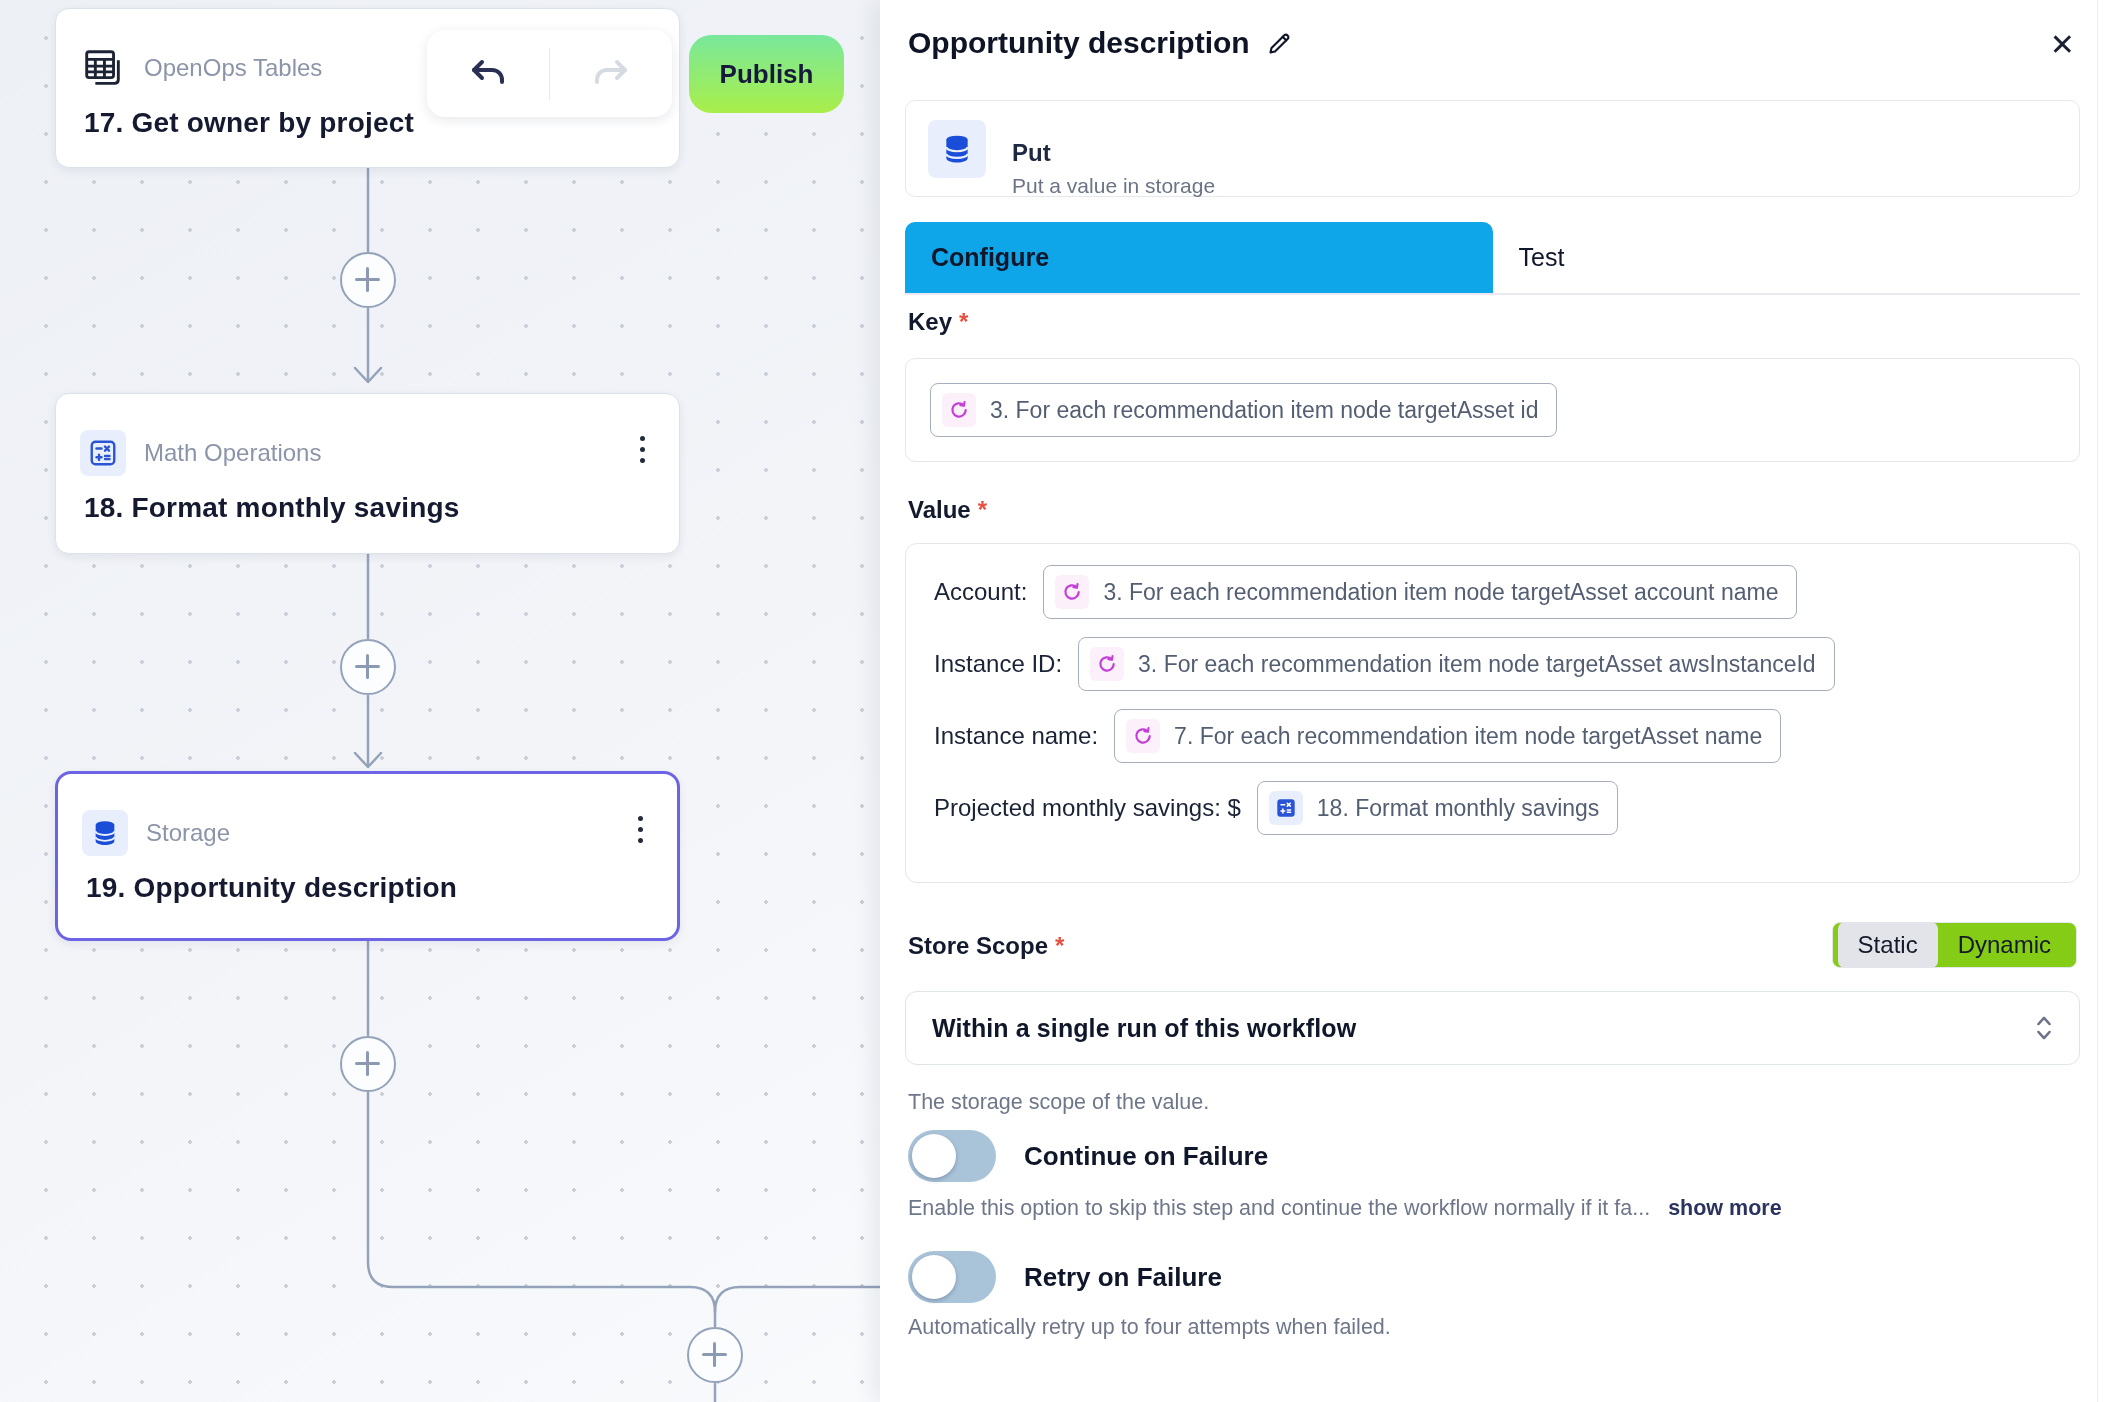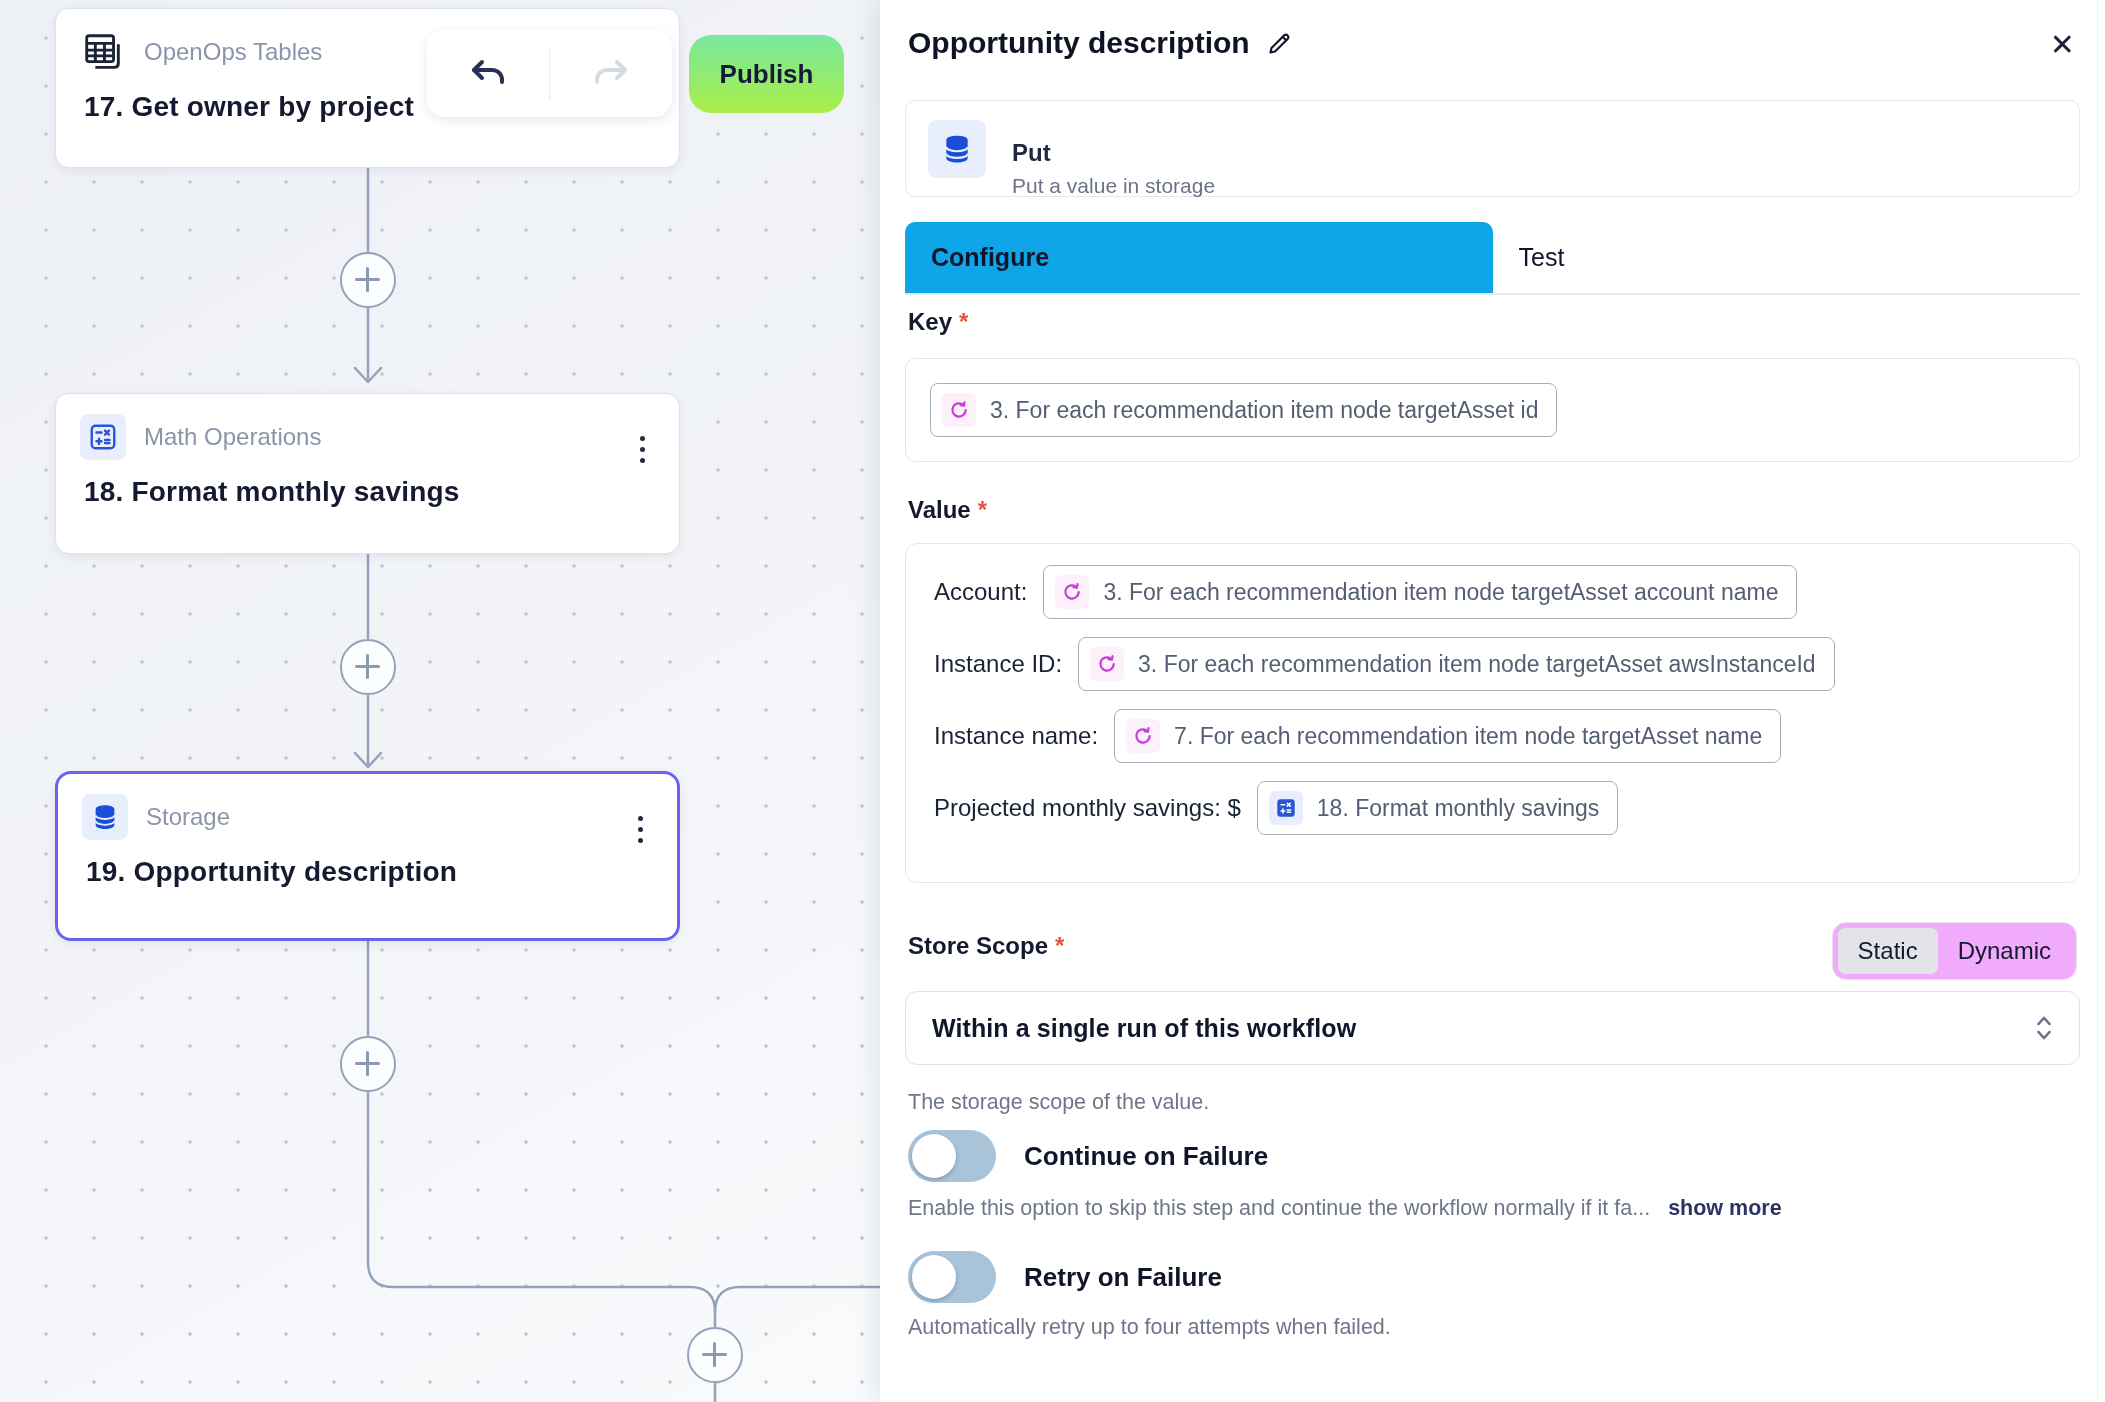--- a/index.html
+++ b/index.html
@@ -23,21 +23,21 @@
     position:absolute;width:56px;height:56px;border-radius:50%;
     background:#fcfdfe;border:2.5px solid #94a2ba;box-sizing:border-box;cursor:pointer;
   }
   .plus .ph{position:absolute;left:13px;top:24px;width:25px;height:3px;background:#8b99b3;border-radius:2px;}
   .plus .pv{position:absolute;left:24px;top:13px;width:3px;height:25px;background:#8b99b3;border-radius:2px;}
 
   .node{
     position:absolute;left:55px;width:625px;box-sizing:border-box;
     background:#fff;border:1.5px solid #dde1ea;border-radius:14px;
     box-shadow:0 3px 10px rgba(25,35,65,.07);
-    padding:20px 30px 0 24px;
+    padding:36px 30px 0 24px;
   }
   .node.selected{border:3px solid #6c63e6;border-radius:16px;}
   .node-head{display:flex;align-items:center;gap:18px;}
   .icon-tile{width:46px;height:46px;border-radius:8px;background:#e8eefb;display:flex;align-items:center;justify-content:center;flex:0 0 auto;}
   .app-label{font-size:24px;color:#8b94a9;}
   .node-title{font-size:28px;font-weight:700;color:#151a31;margin:16px 0 0 4px;letter-spacing:.2px;}
   .kebab{position:absolute;right:28px;top:38px;display:flex;flex-direction:column;gap:6px;align-items:center;padding:4px 6px;cursor:pointer;}
   .kebab i{width:5px;height:5px;border-radius:50%;background:#242a3d;}
 
   .undoredo{
@@ -94,22 +94,22 @@
   .chip-ic.loop{background:#fcf0fb;}
   .chip-ic.math{background:#e8eefb;}
 
   .value-box{
     position:absolute;left:25px;top:543px;width:1175px;height:340px;box-sizing:border-box;
     border:1.5px solid #e3e6ec;border-radius:12px;padding:19px 28px;display:flex;flex-direction:column;gap:14px;cursor:text;
   }
   .vrow{display:flex;align-items:center;gap:16px;font-size:24px;color:#1a2235;height:58px;}
 
   .seg{
-    position:absolute;right:28px;top:922px;height:58px;box-sizing:border-box;
-    border:1.5px solid #e3e6ec;border-radius:14px;background:#f0abfc;
+    position:absolute;right:28px;top:922px;height:46px;box-sizing:border-box;
+    border:1.5px solid #e3e6ec;border-radius:8px;background:#84cc16;
     display:flex;align-items:center;padding:5px;font-size:24px;color:#14192b;
   }
   .seg .opt{padding:9px 20px;border-radius:7px;cursor:pointer;}
   .seg .opt.sel{background:#e2e4e9;}
 
   .select-box{
     position:absolute;left:25px;top:991px;width:1175px;height:74px;box-sizing:border-box;
     border:1.5px solid #dfe3ea;border-radius:12px;display:flex;align-items:center;justify-content:space-between;
     padding:0 26px;cursor:pointer;
   }

